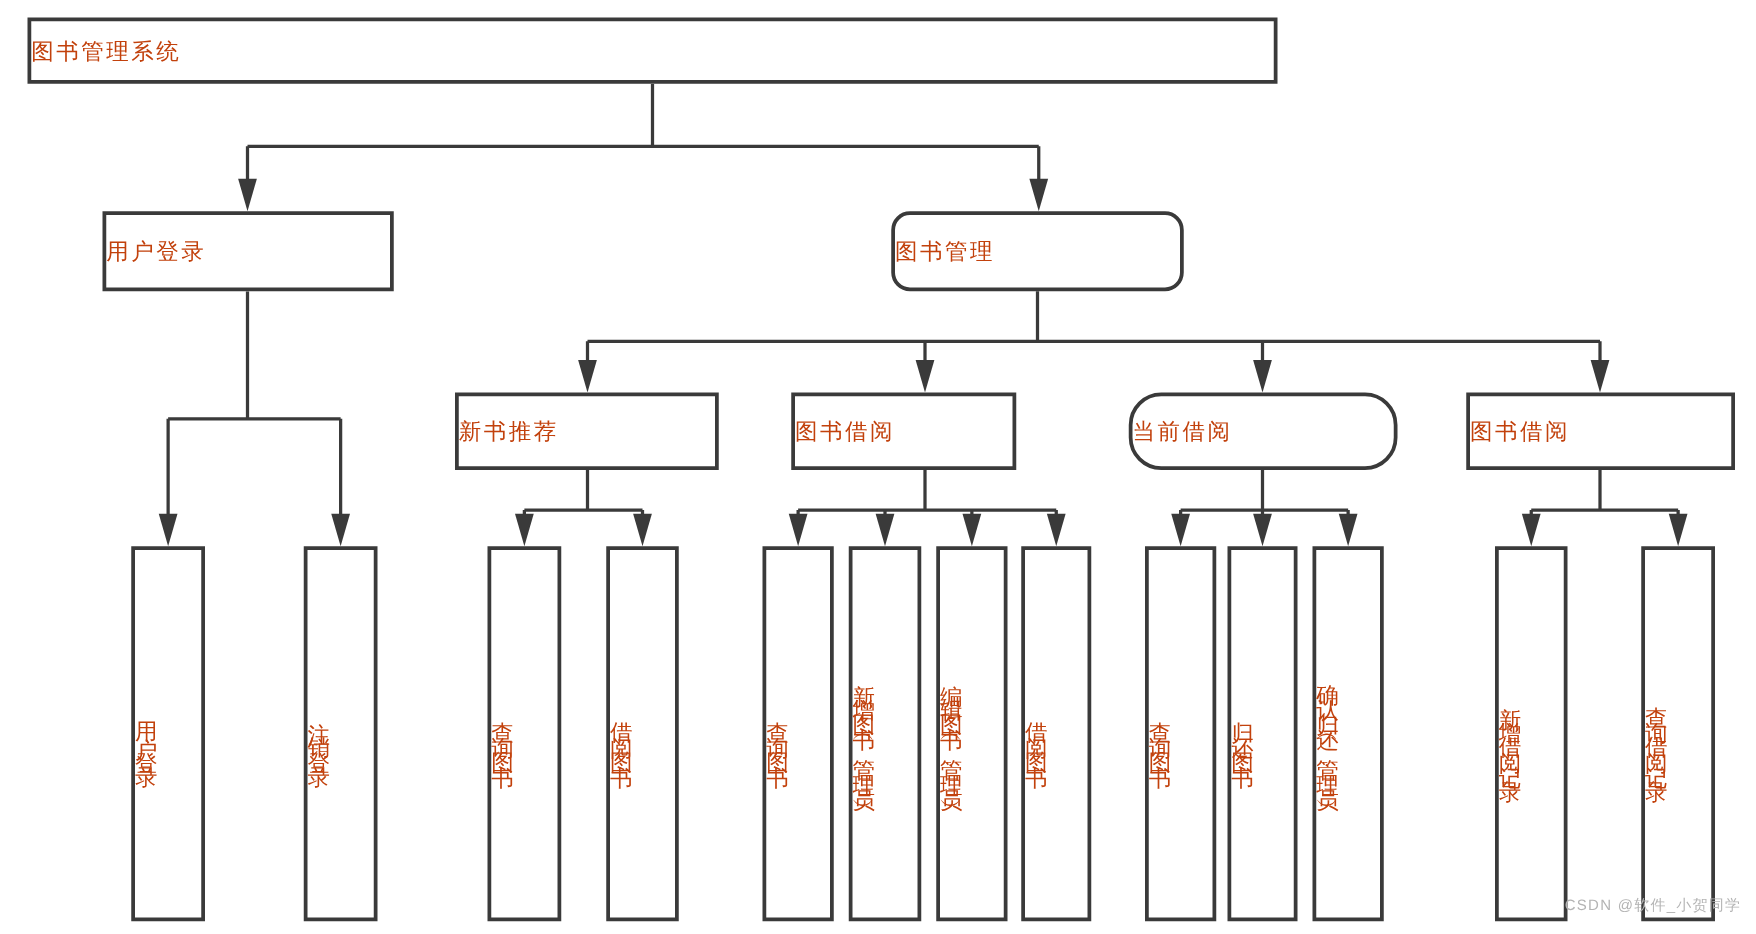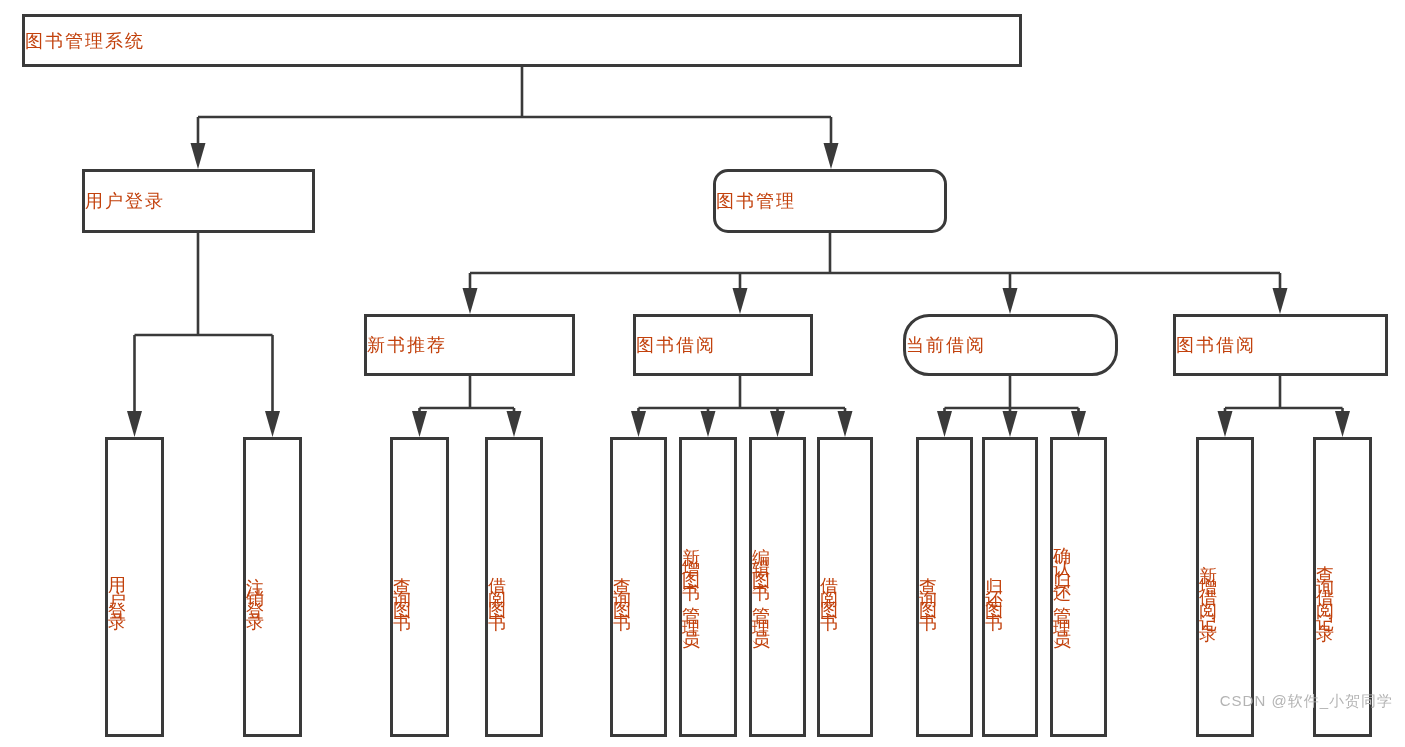--- a/index.html
+++ b/index.html
@@ -30,22 +30,22 @@
   }
   .leaf .label {
     writing-mode: vertical-rl;
     text-orientation: mixed;
     letter-spacing: 12px;
     font-size: 18px;
   }
   .watermark {
     position: absolute;
     right: 12px;
-    top: 692px;
-    font-size: 15px;
+    top: 716px;
+    font-size: 12px;
     color: #b4b4b4;
     letter-spacing: 1px;
     white-space: nowrap;
     z-index: 5;
     text-align: center;
   }
 </style>
 </head>
 <body>
 

